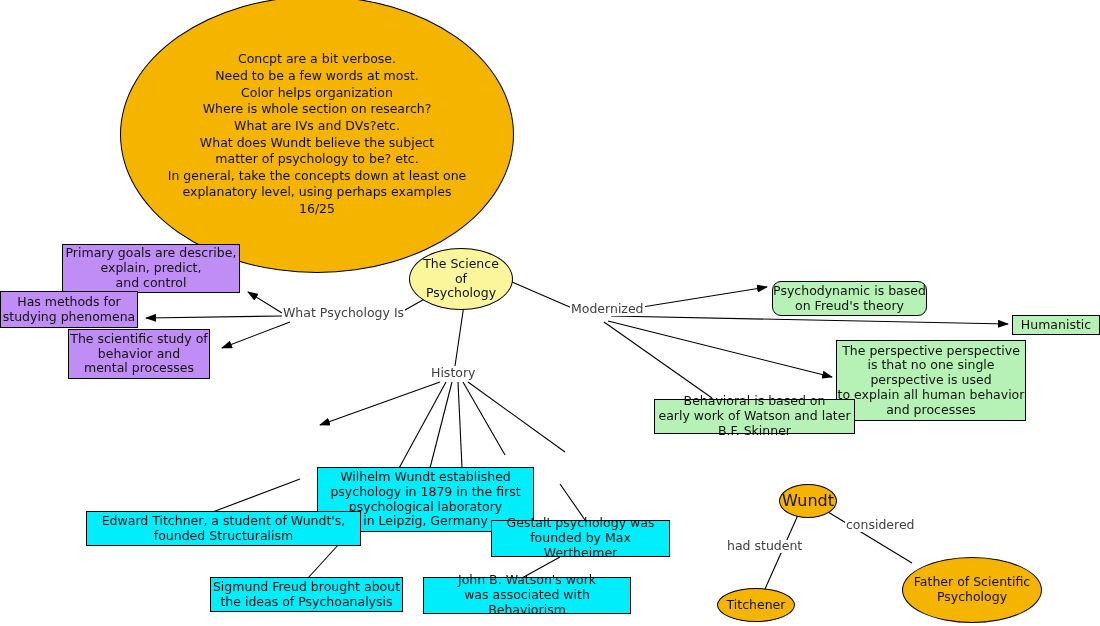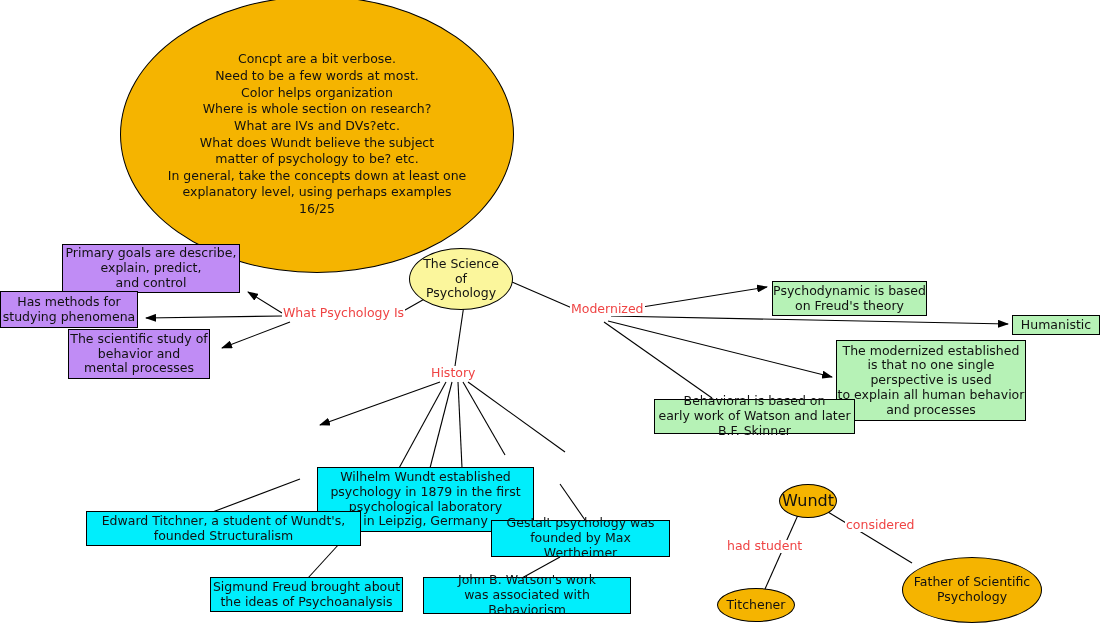--- a/index.html
+++ b/index.html
@@ -43,21 +43,21 @@
   .box.cyan   { background: #00eefc; }
   .ellipse {
     border: 1.4px solid #000000;
     border-radius: 50%;
   }
   .ellipse.orange { background: #f5b400; }
   .ellipse.yellow { background: #fbf69c; }
   .linklabel {
     position: absolute;
     font-size: 12.5px;
-    color: #ef4444;
+    color: #404040;
     background: #ffffff;
     white-space: nowrap;
     line-height: 1;
     padding: 0 1px;
   }
   .note-ellipse {
     font-size: 12.5px;
     line-height: 1.33;
   }
 </style>
@@ -134,24 +134,24 @@
 
   <div class="node box purple" style="left:62px; top:244px; width:178px; height:49px;">Primary goals are describe,
 explain, predict,
 and control</div>
   <div class="node box purple" style="left:0px; top:291px; width:138px; height:37px;">Has methods for
 studying phenomena</div>
   <div class="node box purple" style="left:68px; top:329px; width:142px; height:50px;">The scientific study of
 behavior and
 mental processes</div>
 
-  <div class="node box green" style="left:772px; top:281px; width:155px; height:35px;">Psychodynamic is based
+  <div class="node box green" style="left:772px; top:281px; width:155px; height:35px;border-radius:9px;">Psychodynamic is based
 on Freud's theory</div>
   <div class="node box green" style="left:1012px; top:315px; width:88px; height:20px;">Humanistic</div>
-  <div class="node box green" style="left:836px; top:340px; width:190px; height:81px;">The modernized established
+  <div class="node box green" style="left:836px; top:340px; width:190px; height:81px;">The perspective perspective
 is that no one single
 perspective is used
 to explain all human behavior
 and processes</div>
   <div class="node box green" style="left:654px; top:399px; width:201px; height:35px;">Behavioral is based on
 early work of Watson and later
 B.F. Skinner</div>
 
   <div class="node box cyan" style="left:317px; top:467px; width:217px; height:65px;">Wilhelm Wundt established
 psychology in 1879 in the first

